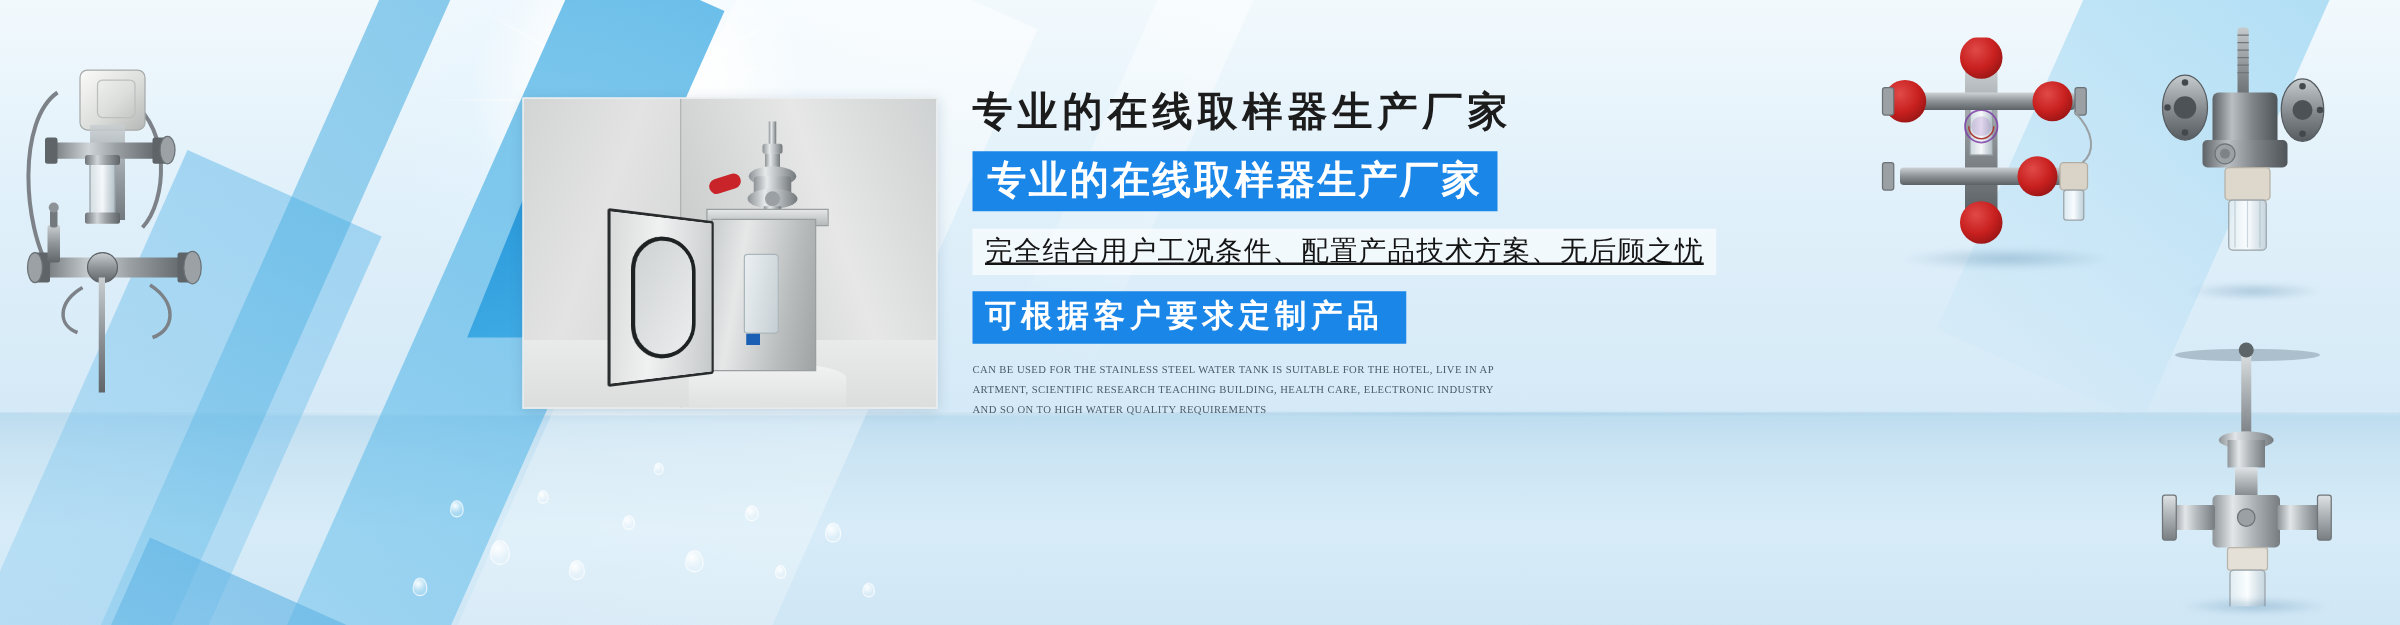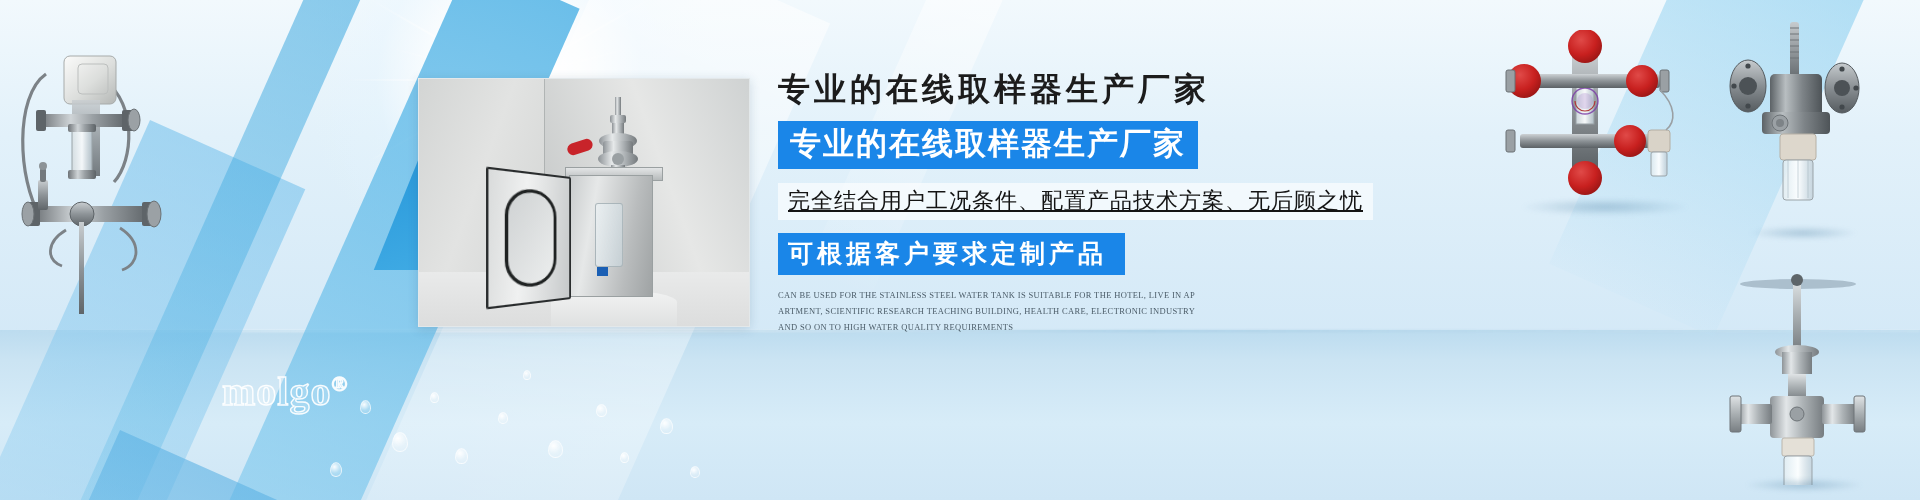--- a/index.html
+++ b/index.html
@@ -456,17 +456,14 @@
   </div>
 
   <div class="copy">
     <div class="company">专业的在线取样器生产厂家</div>
     <div><span class="hl-primary">专业的在线取样器生产厂家</span></div>
     <div><span class="line-sub">完全结合用户工况条件、配置产品技术方案、无后顾之忧</span></div>
     <div><span class="hl-secondary">可根据客户要求定制产品</span></div>
     <div class="eng">CAN BE USED FOR THE STAINLESS STEEL WATER TANK IS SUITABLE FOR THE HOTEL, LIVE IN APARTMENT, SCIENTIFIC RESEARCH TEACHING BUILDING, HEALTH CARE, ELECTRONIC INDUSTRY AND SO ON TO HIGH WATER QUALITY REQUIREMENTS</div>
   </div>
 
-  <div class="logo">
-    <span>molgo</span><span class="reg">®</span>
-  </div>
 
 </div>
 
 </body></html>

